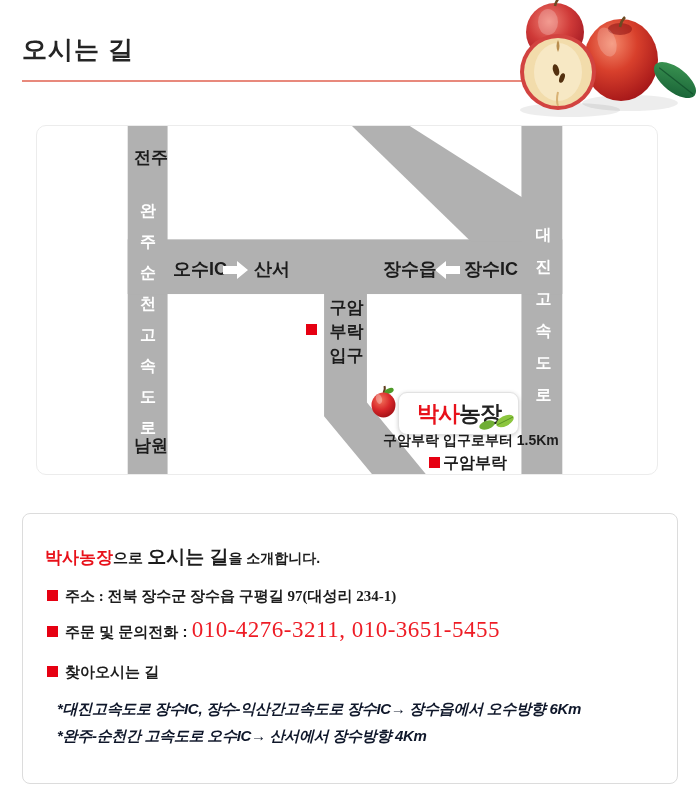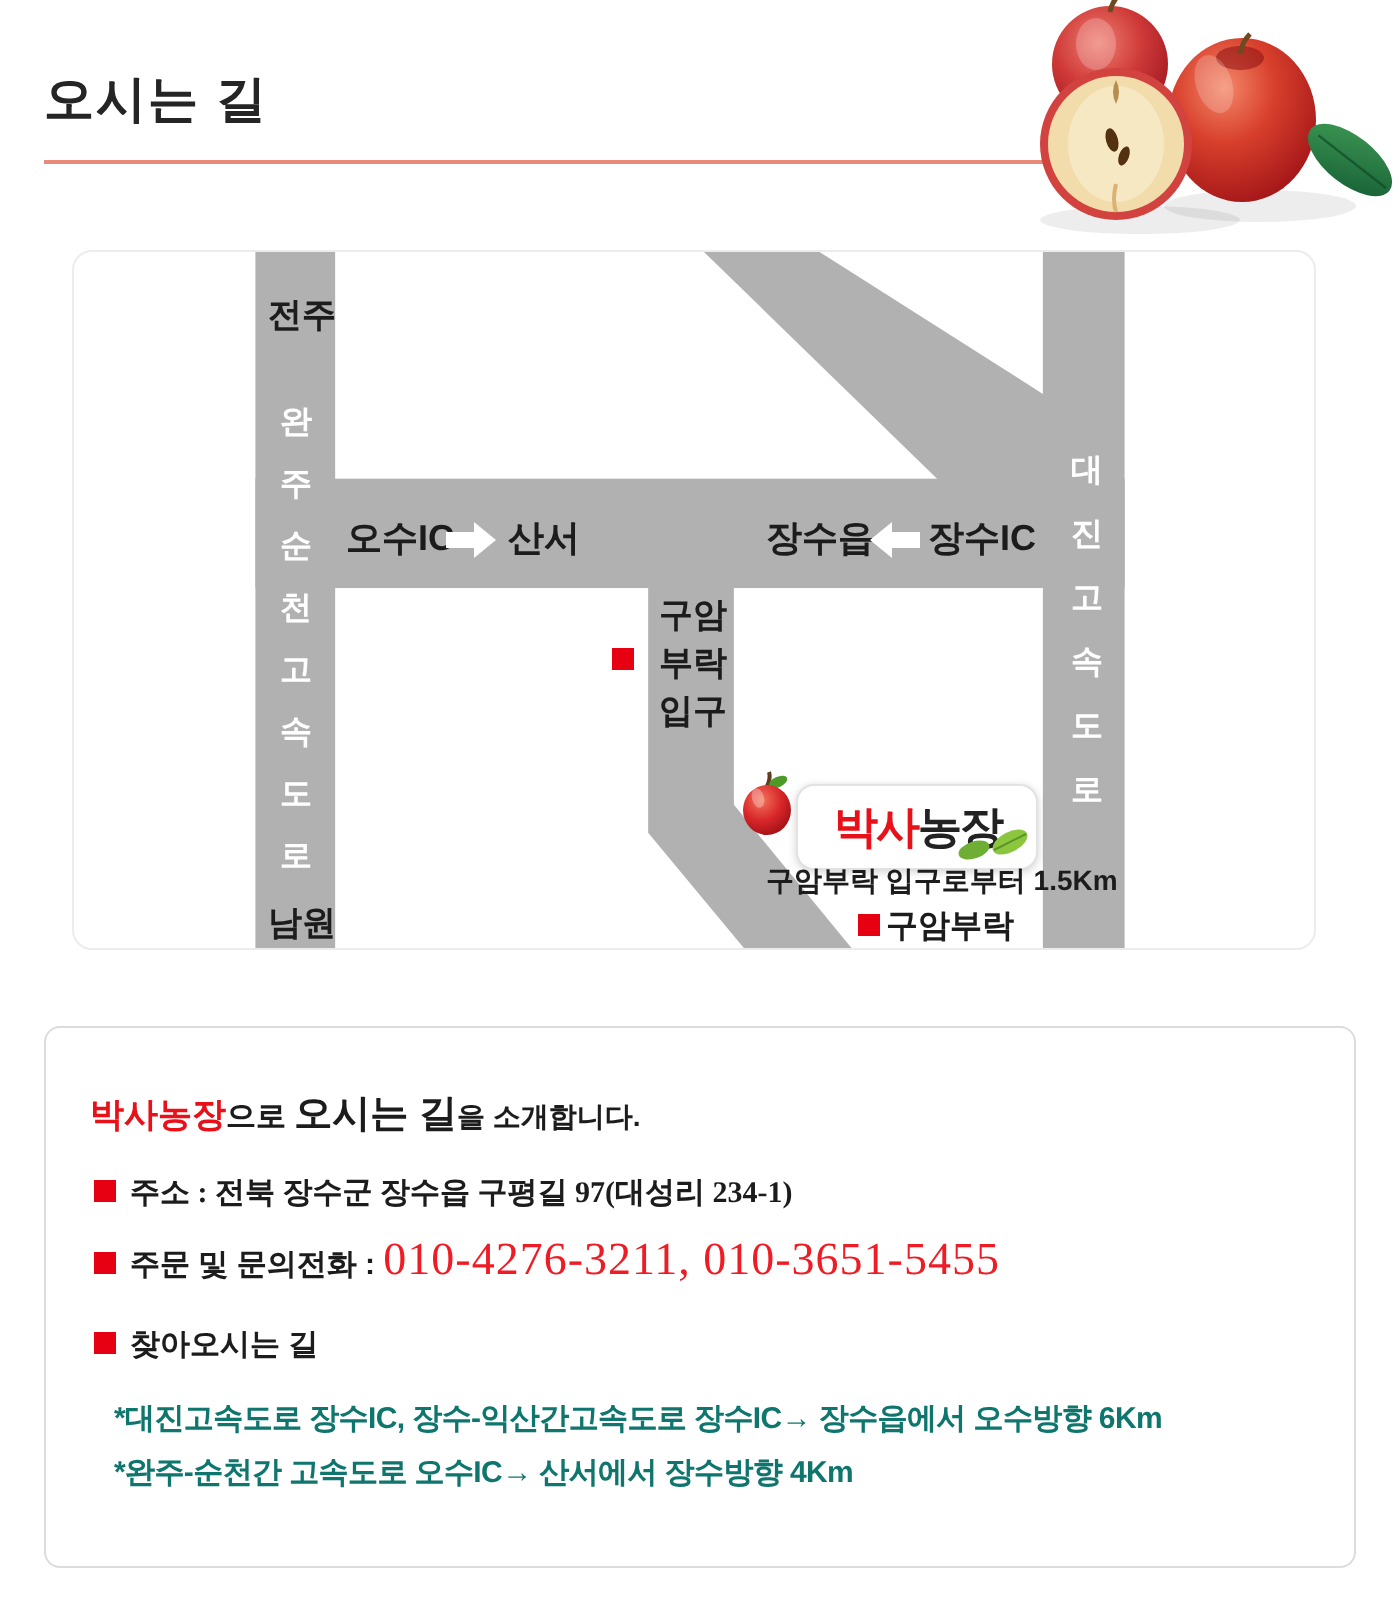--- a/index.html
+++ b/index.html
@@ -42,21 +42,21 @@
   .intro .t1 { font-size:15px; font-weight:bold; }
   .intro .t2 { font-size:19px; font-weight:bold; }
   .intro .t3 { font-size:14px; font-weight:bold; }
   .intro .t4 { font-size:14px; font-weight:bold; }
   .bullet { display:inline-block; width:11px; height:11px; background:#e60012; margin-right:7px; }
   .addr { left:24px; top:73px; font-size:15px; font-weight:bold;font-family:Liberation Serif, serif; }
   .phone { left:24px; top:103px; font-size:15px; font-weight:bold; }
   .phone .numbers { font-family:"Liberation Serif","DejaVu Serif",serif; font-size:23px;
     color:#ee1c25; font-weight:normal; letter-spacing:0.5px; }
   .dirs-title { left:24px; top:149px; font-size:15px; font-weight:bold; }
-  .dir-line { left:34px; top:186px; font-size:15px; font-weight:600; letter-spacing:-0.3px; color:#0f766e; }
+  .dir-line { left:34px; top:186px; font-size:15px; font-weight:600; letter-spacing:-0.3px; color:#0f172a;font-style:italic; }
   .dir-line2 { top:213px; }
 </style>
 </head>
 <body>
 
 <div class="page-title">오시는 길</div>
 <div class="title-divider"></div>
 
 <svg class="apples-art" viewBox="0 0 190 120">
   <defs>
@@ -117,21 +117,21 @@
   <div class="map-label vstack on-road-white" style="left:91px; top:75px; width:40px; font-size:16px; gap:10px;">
     <span>완</span>
     <span>주</span>
     <span>순</span>
     <span>천</span>
     <span>고</span>
     <span>속</span>
     <span>도</span>
     <span>로</span>
   </div>
-  <div class="map-label city" style="left:91px; top:308px;margin-top:16px;">남원</div>
+  <div class="map-label city" style="left:91px; top:308px;">남원</div>
 
 
   <div class="map-label" style="left:136px; top:131px; font-size:18px;">오수IC</div>
   <svg class="arrow-svg" style="left:186px; top:134px;" width="26" height="20" viewBox="0 0 26 20">
     <polygon points="0,6 14,6 14,1 25,10 14,19 14,14 0,14" fill="#ffffff"></polygon>
   </svg>
   <div class="map-label" style="left:217px; top:131px; font-size:18px;text-align:right;">산서</div>
 
   <div class="map-label" style="left:346px; top:131px; font-size:18px;">장수읍</div>
   <svg class="arrow-svg" style="left:397px; top:134px;" width="26" height="20" viewBox="0 0 26 20">

